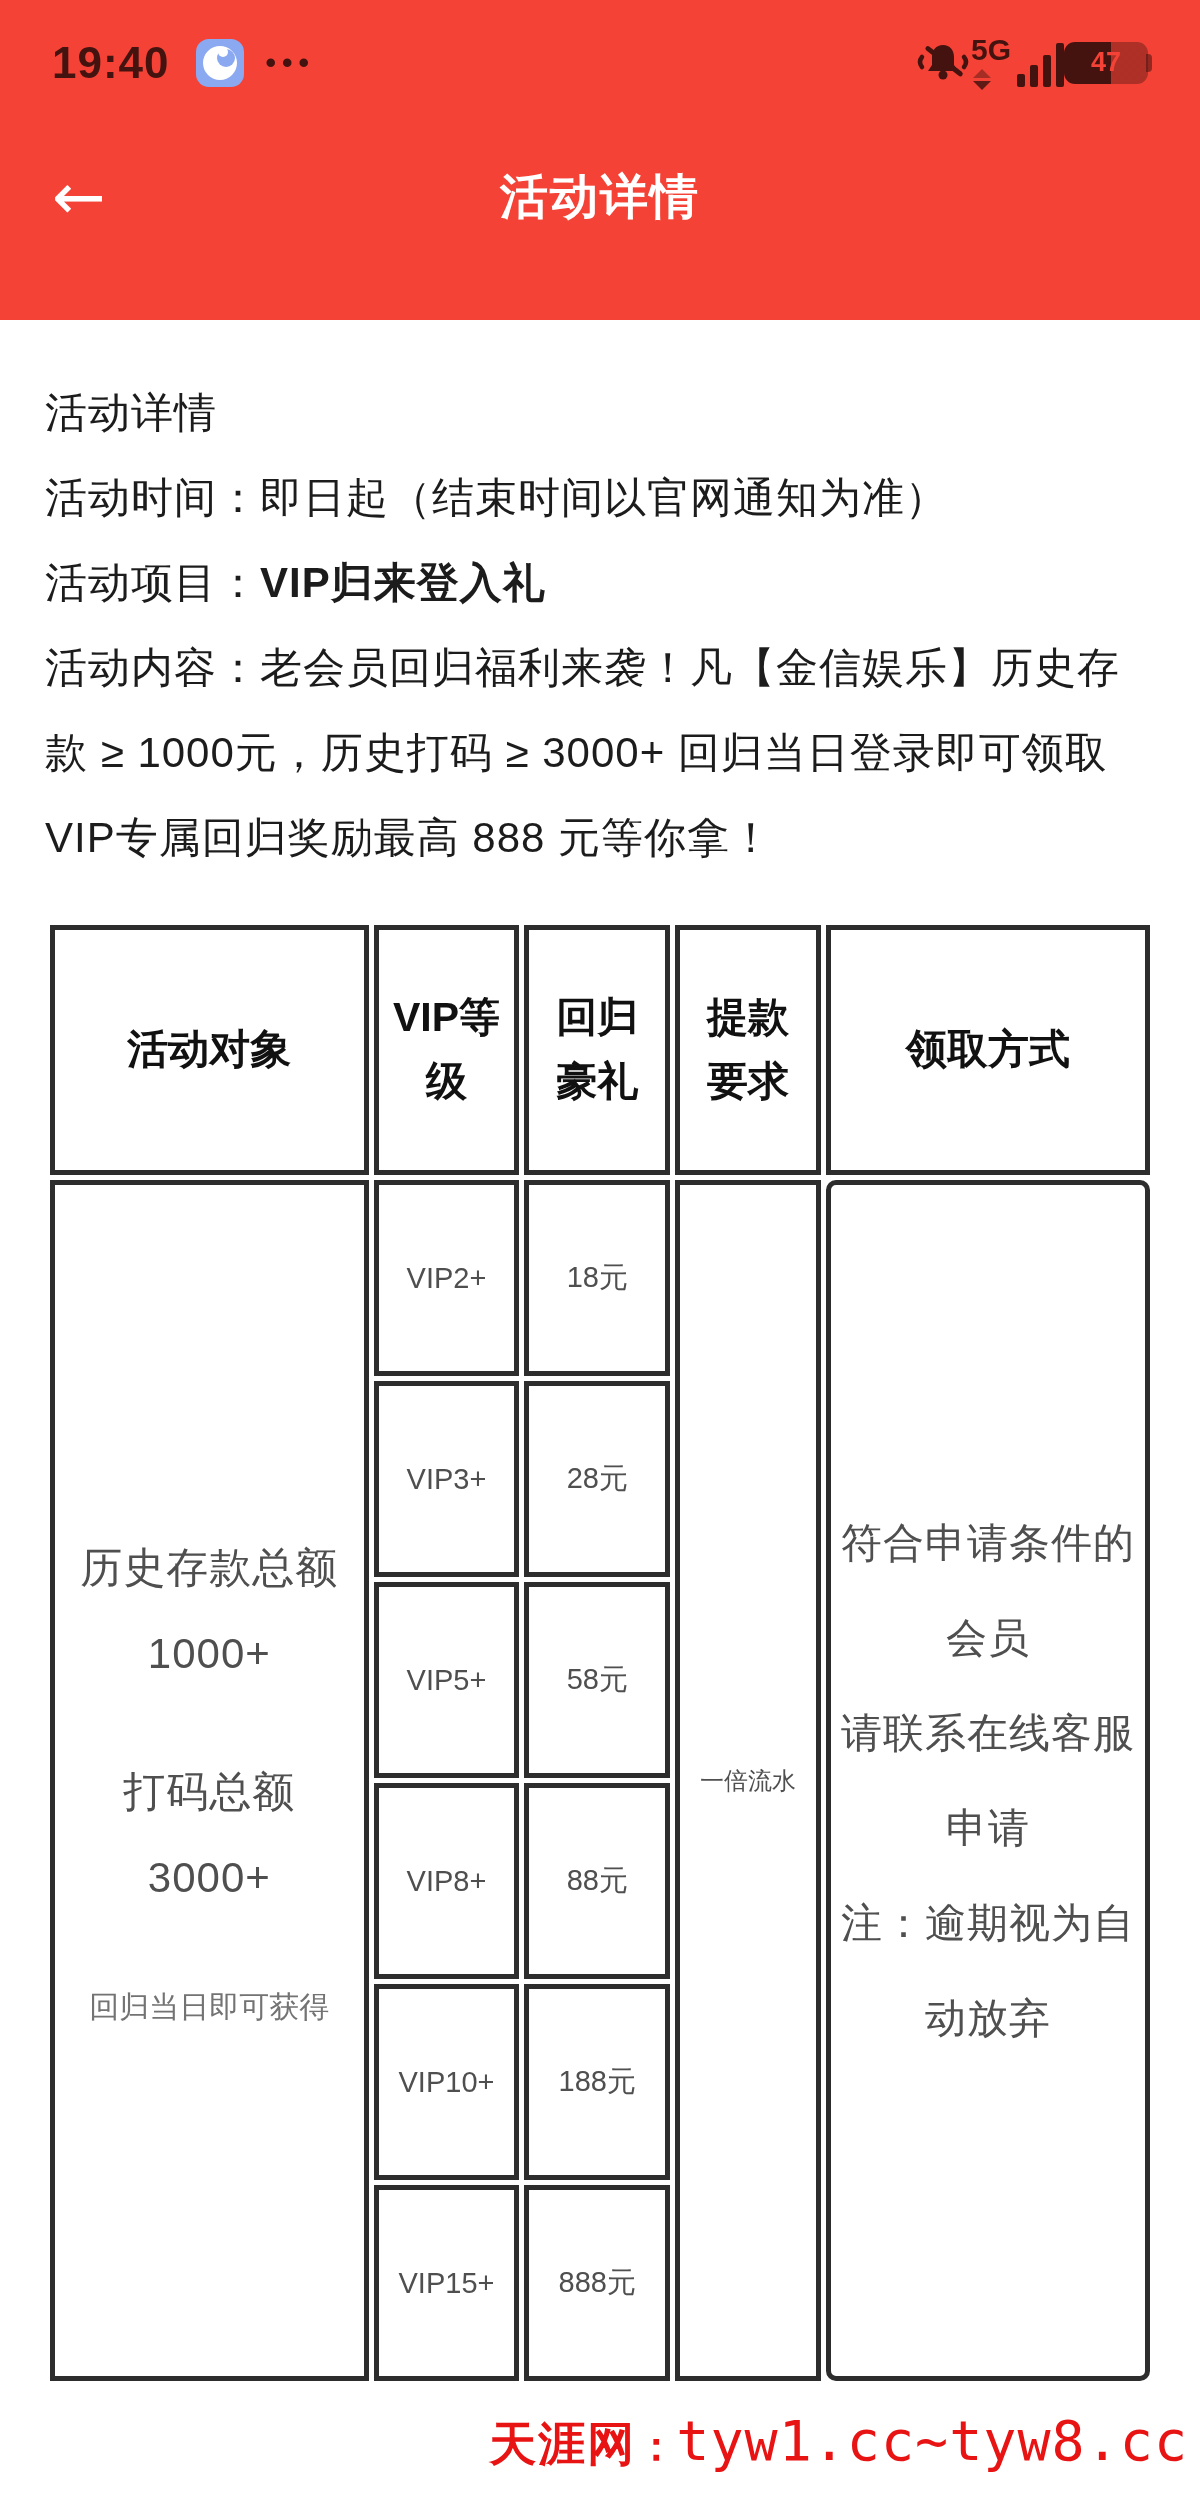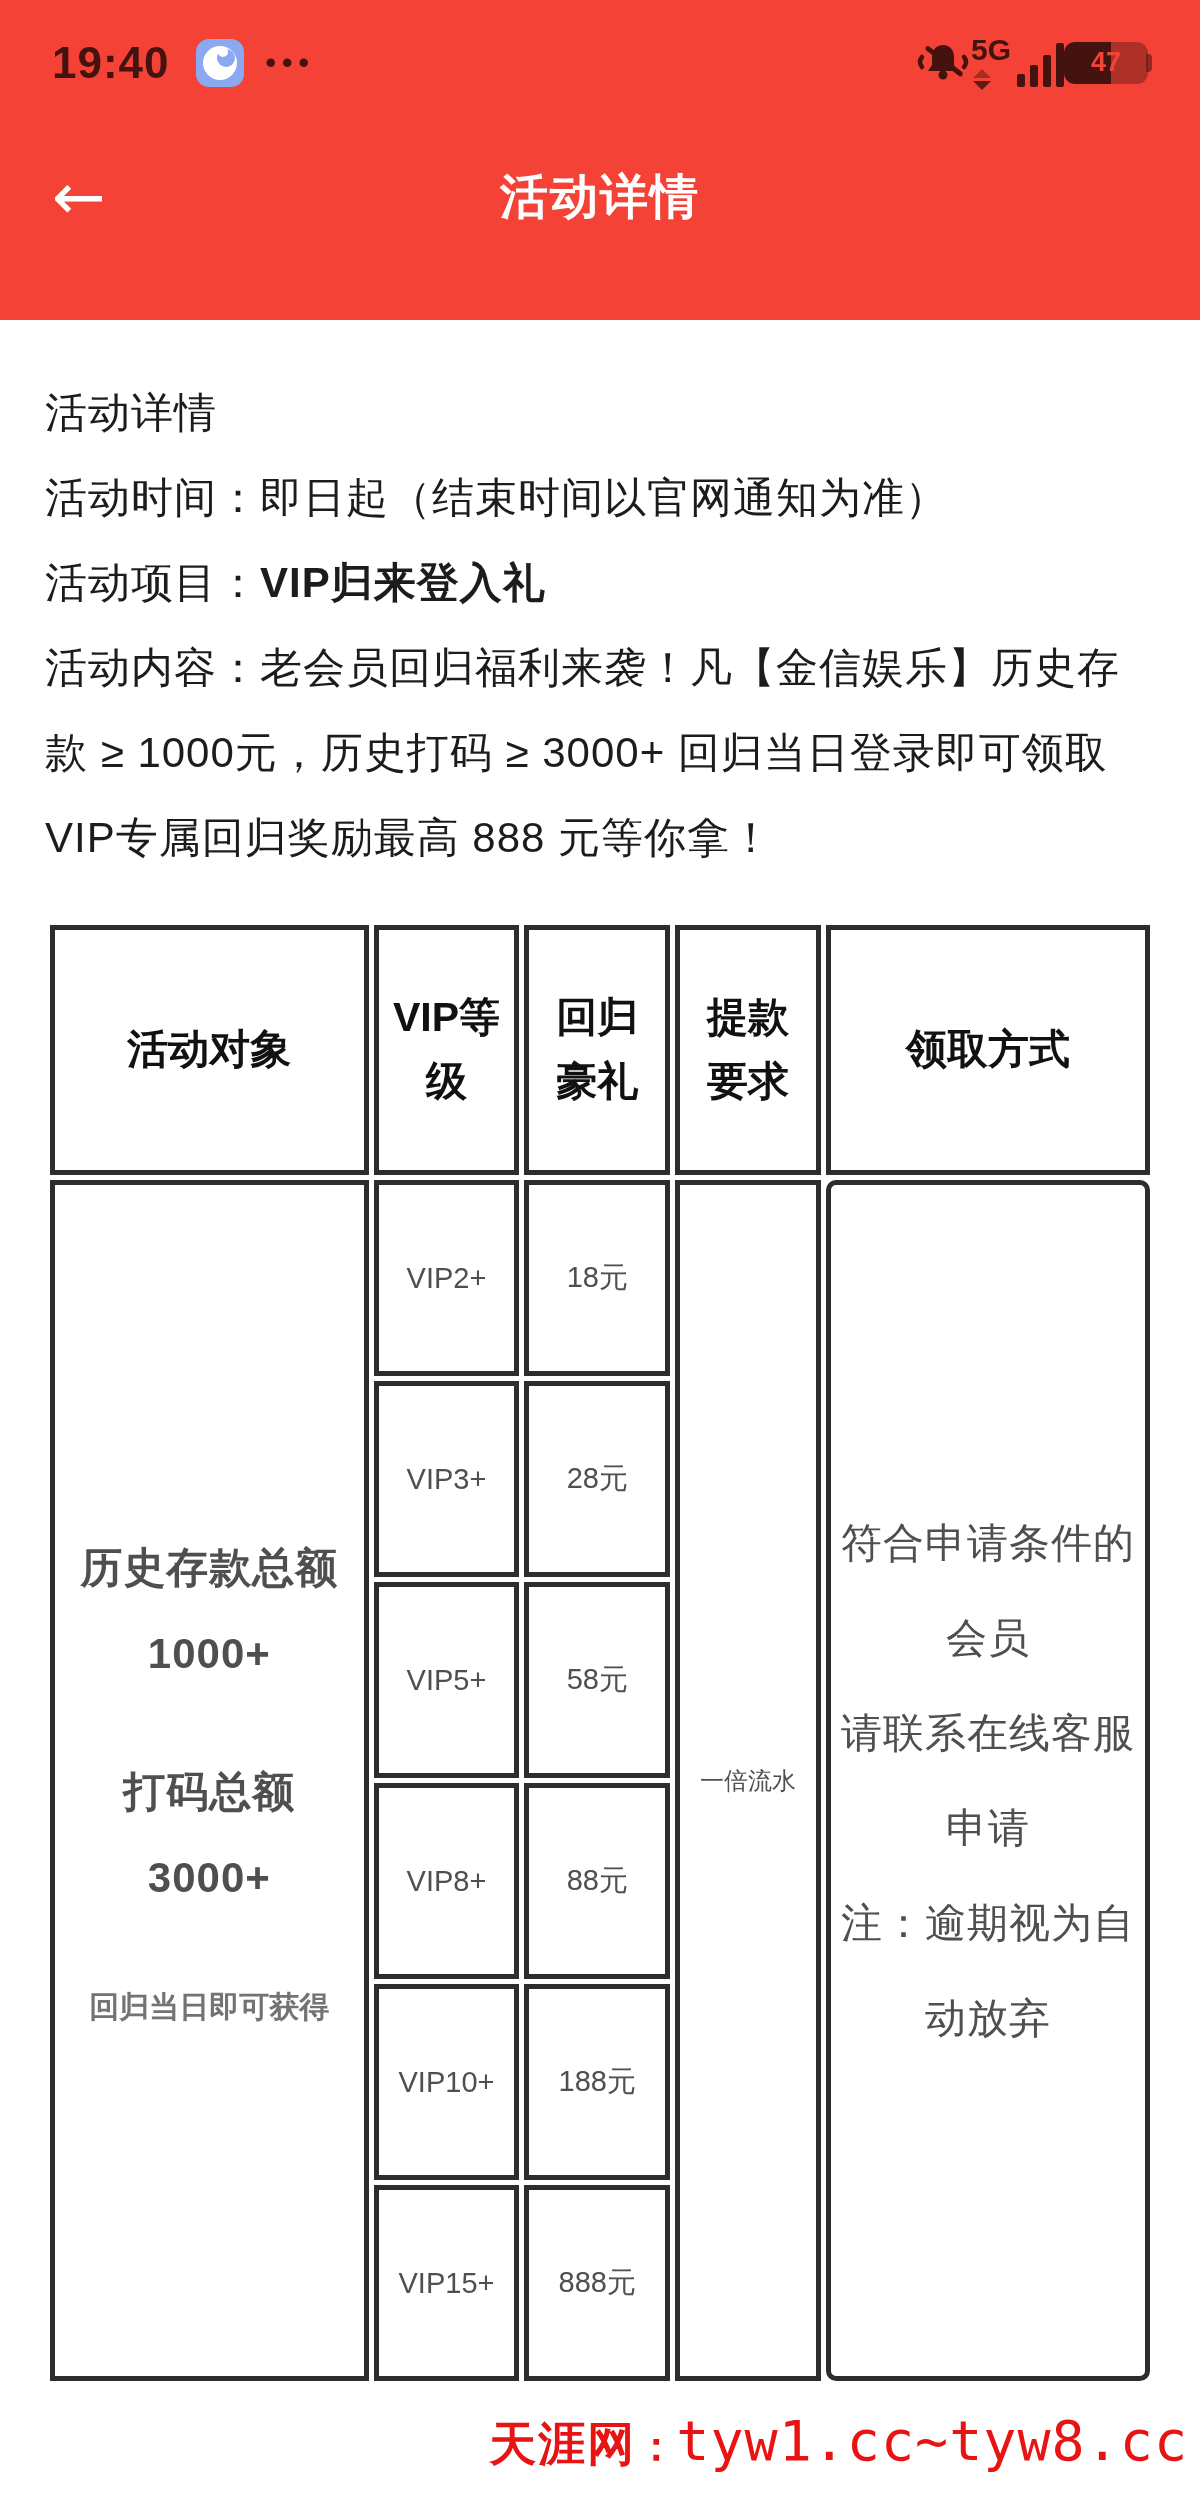--- a/index.html
+++ b/index.html
@@ -43,21 +43,21 @@
   .content { padding:50px 45px 0 45px; color:#1c1c1c; }
   .info-line { font-size:42px; line-height:85px; letter-spacing:1px; }
   .info-line b { font-weight:700; }
 
   
   table.promo { width:100%; margin-top:40px; border-collapse:separate; border-spacing:5px; }
   table.promo th, table.promo td { border:5px solid #2d2d2d; background:#ffffff; text-align:center; vertical-align:middle; }
   table.promo th { height:250px; font-size:41px; font-weight:700; color:#111111; line-height:1.55; padding:0 10px; }
   table.promo td { color:#4f4f4f; }
   td.lvl, td.rwd { height:196px; font-size:29px; color:#4e4e4e; }
-  td.target-cell { font-size:42px; color:#3a3a3a;font-weight:bold; }
+  td.target-cell { font-size:42px; color:#3a3a3a; }
   .target-line { line-height:86px; letter-spacing:1px; }
   .gap-above { margin-top:52px; }
   .target-small { font-size:30px; line-height:60px; margin-top:56px; color:#737373; }
   td.flow-cell { font-size:24px; color:#404040; letter-spacing:0; padding:16px; }
   td.claim-cell { font-size:41px; color:#2a2a2a; padding:0 0;border-radius:10px; }
   .claim-p { line-height:95px; letter-spacing:1px; }
 
   
   .watermark { margin-top:23px; padding-right:12px; text-align:right; white-space:nowrap; }
   .wm-site { color:#e81313; font-size:47px; font-weight:800; letter-spacing:2px; }

